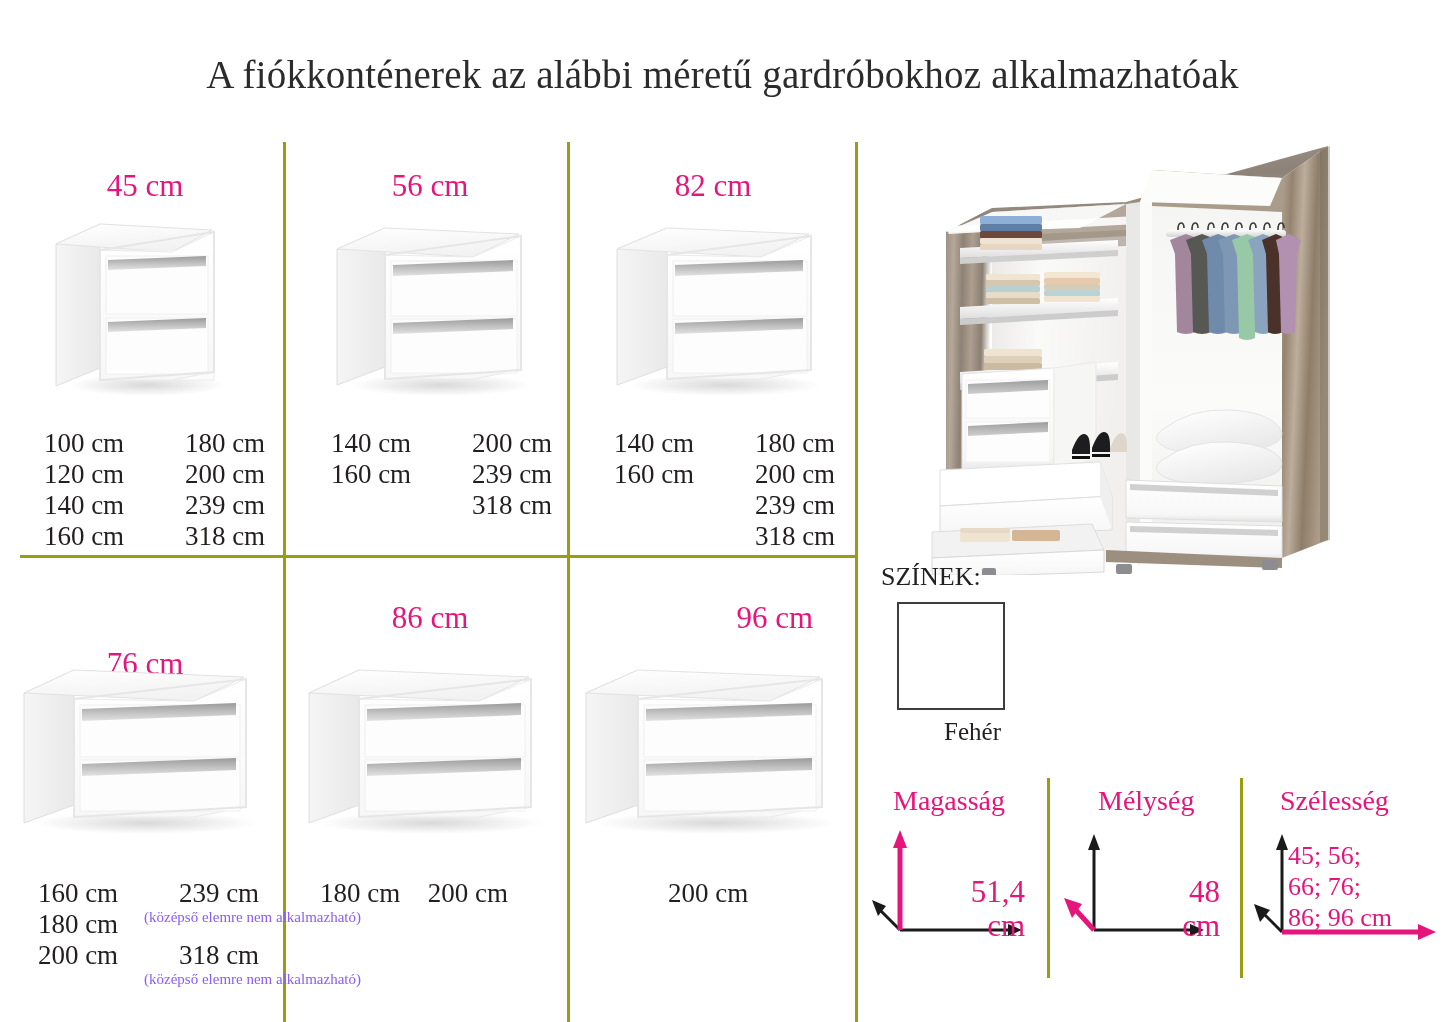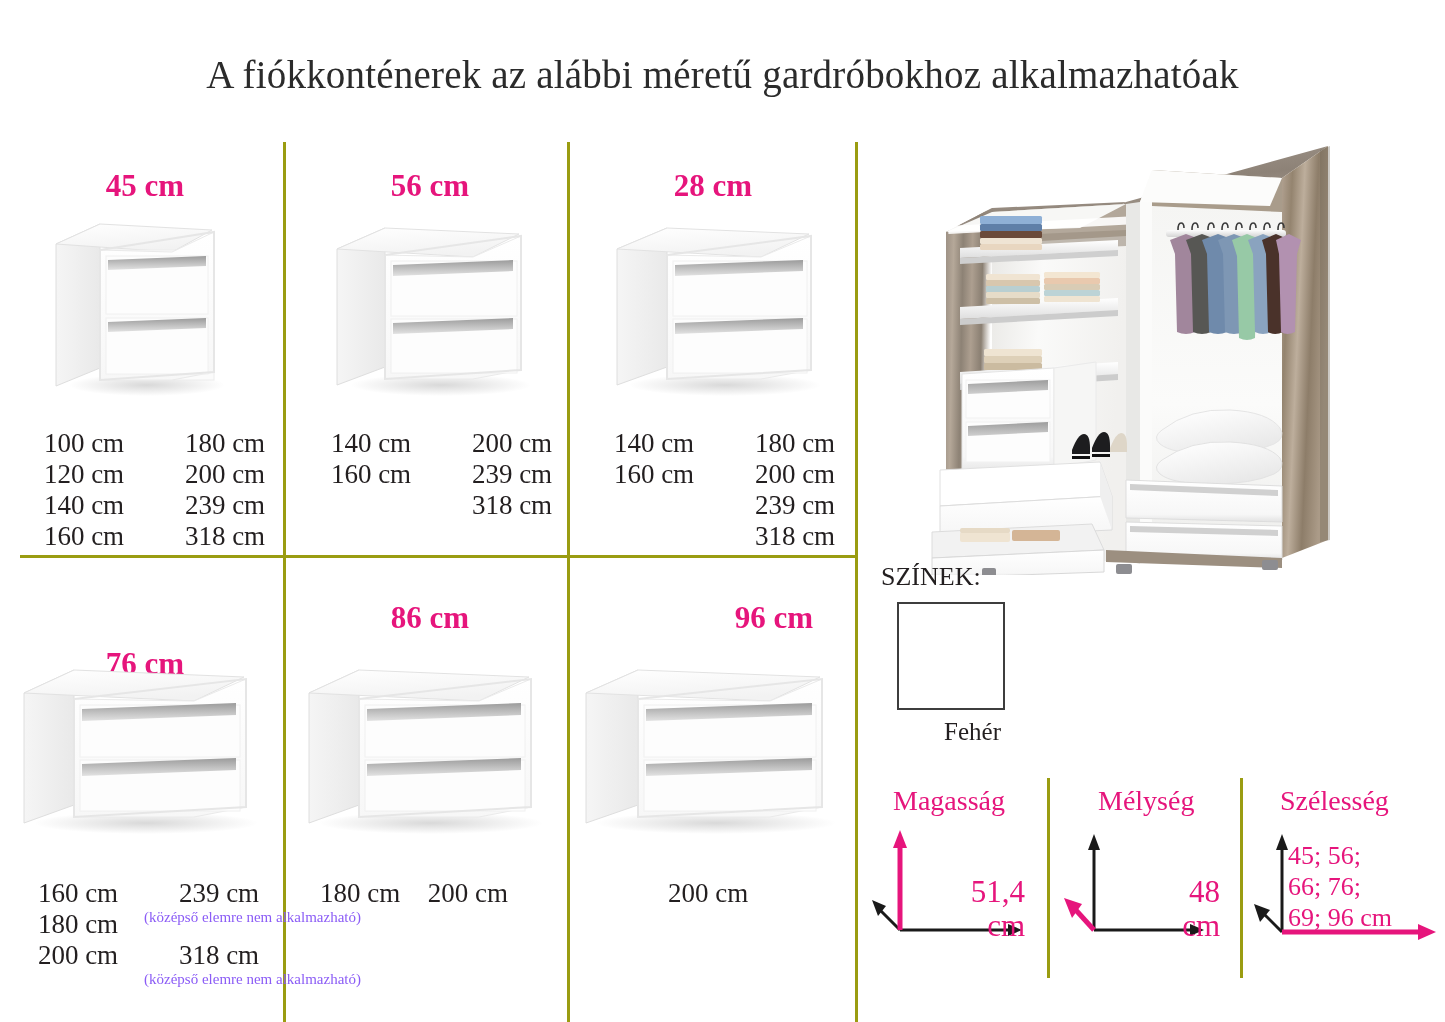--- a/index.html
+++ b/index.html
@@ -36,21 +36,21 @@
   .hrule {
     position: absolute;
     height: 3px;
     background: #9a9c11;
   }
 
   
   .sizehead {
     position: absolute;
     font-size: 31px;
-    font-weight: bold;
+    font-weight: normal;
     color: #e6157c;
     font-family: "Liberation Serif", serif;
     text-align: center;
     white-space: nowrap;
   }
 
   
   .measblock {
     position: absolute;
     font-size: 27px;
@@ -205,21 +205,21 @@
       <polygon points="60,98 180,93 180,104 60,109" fill="url(#hdl)"></polygon>
       <polygon points="52,30 188,11 188,145 52,154" fill="none" stroke="#e6e6e6" stroke-width="2"></polygon>
     </svg>
   </div>
   <div class="measblock" style="left:305px; top:428px;">
     <div><span class="col ml">140 cm</span><span class="col mr">200 cm</span></div>
     <div><span class="col ml">160 cm</span><span class="col mr">239 cm</span></div>
     <div><span class="col ml">&nbsp;</span><span class="col mr">318 cm</span></div>
   </div>
 
-  <div class="sizehead" style="left:613px; top:168px; width:200px;">28 cm</div>
+  <div class="sizehead" style="left:613px; top:168px; width:200px;">82 cm</div>
   <div class="cab" style="left:613px; top:225px;">
     <svg width="214" height="172" viewBox="0 0 214 172">
       <ellipse cx="112" cy="160" rx="96" ry="11" fill="url(#shd)"></ellipse>
       <polygon points="4,24 54,3 54,142 4,160" fill="url(#sideg)" stroke="#dedede" stroke-width="1"></polygon>
       <polygon points="4,24 54,3 196,9 148,32" fill="url(#topg)" stroke="#e2e2e2" stroke-width="1"></polygon>
       <polygon points="54,30 148,32 198,11 198,145 148,154 54,154" fill="url(#frontg)" stroke="#eaeaea" stroke-width="1"></polygon>
       <rect x="60" y="36" width="134" height="55" fill="#fdfdfd" stroke="#f0f0f0"></rect>
       <polygon points="62,40 190,35 190,46 62,51" fill="url(#hdl)"></polygon>
       <rect x="60" y="94" width="134" height="54" fill="#fdfdfd" stroke="#f0f0f0"></rect>
       <polygon points="62,98 190,93 190,104 62,109" fill="url(#hdl)"></polygon>
@@ -540,16 +540,16 @@
       <line x1="34" y1="104" x2="14" y2="84" stroke="#1a1a1a" stroke-width="3"></line>
       <polygon points="6,76 22,82 12,94" fill="#1a1a1a"></polygon>
 
       <line x1="34" y1="104" x2="172" y2="104" stroke="#e6157c" stroke-width="5"></line>
       <polygon points="170,96 188,104 170,112" fill="#e6157c"></polygon>
     </svg>
   </div>
   <div class="dimvalue multi" style="left:1288px; top:840px; width:155px;">
     <div>45; 56;</div>
     <div>66; 76;</div>
-    <div>69; 96 cm</div>
+    <div>86; 96 cm</div>
   </div>
 
 </div>
 
 </body></html>

